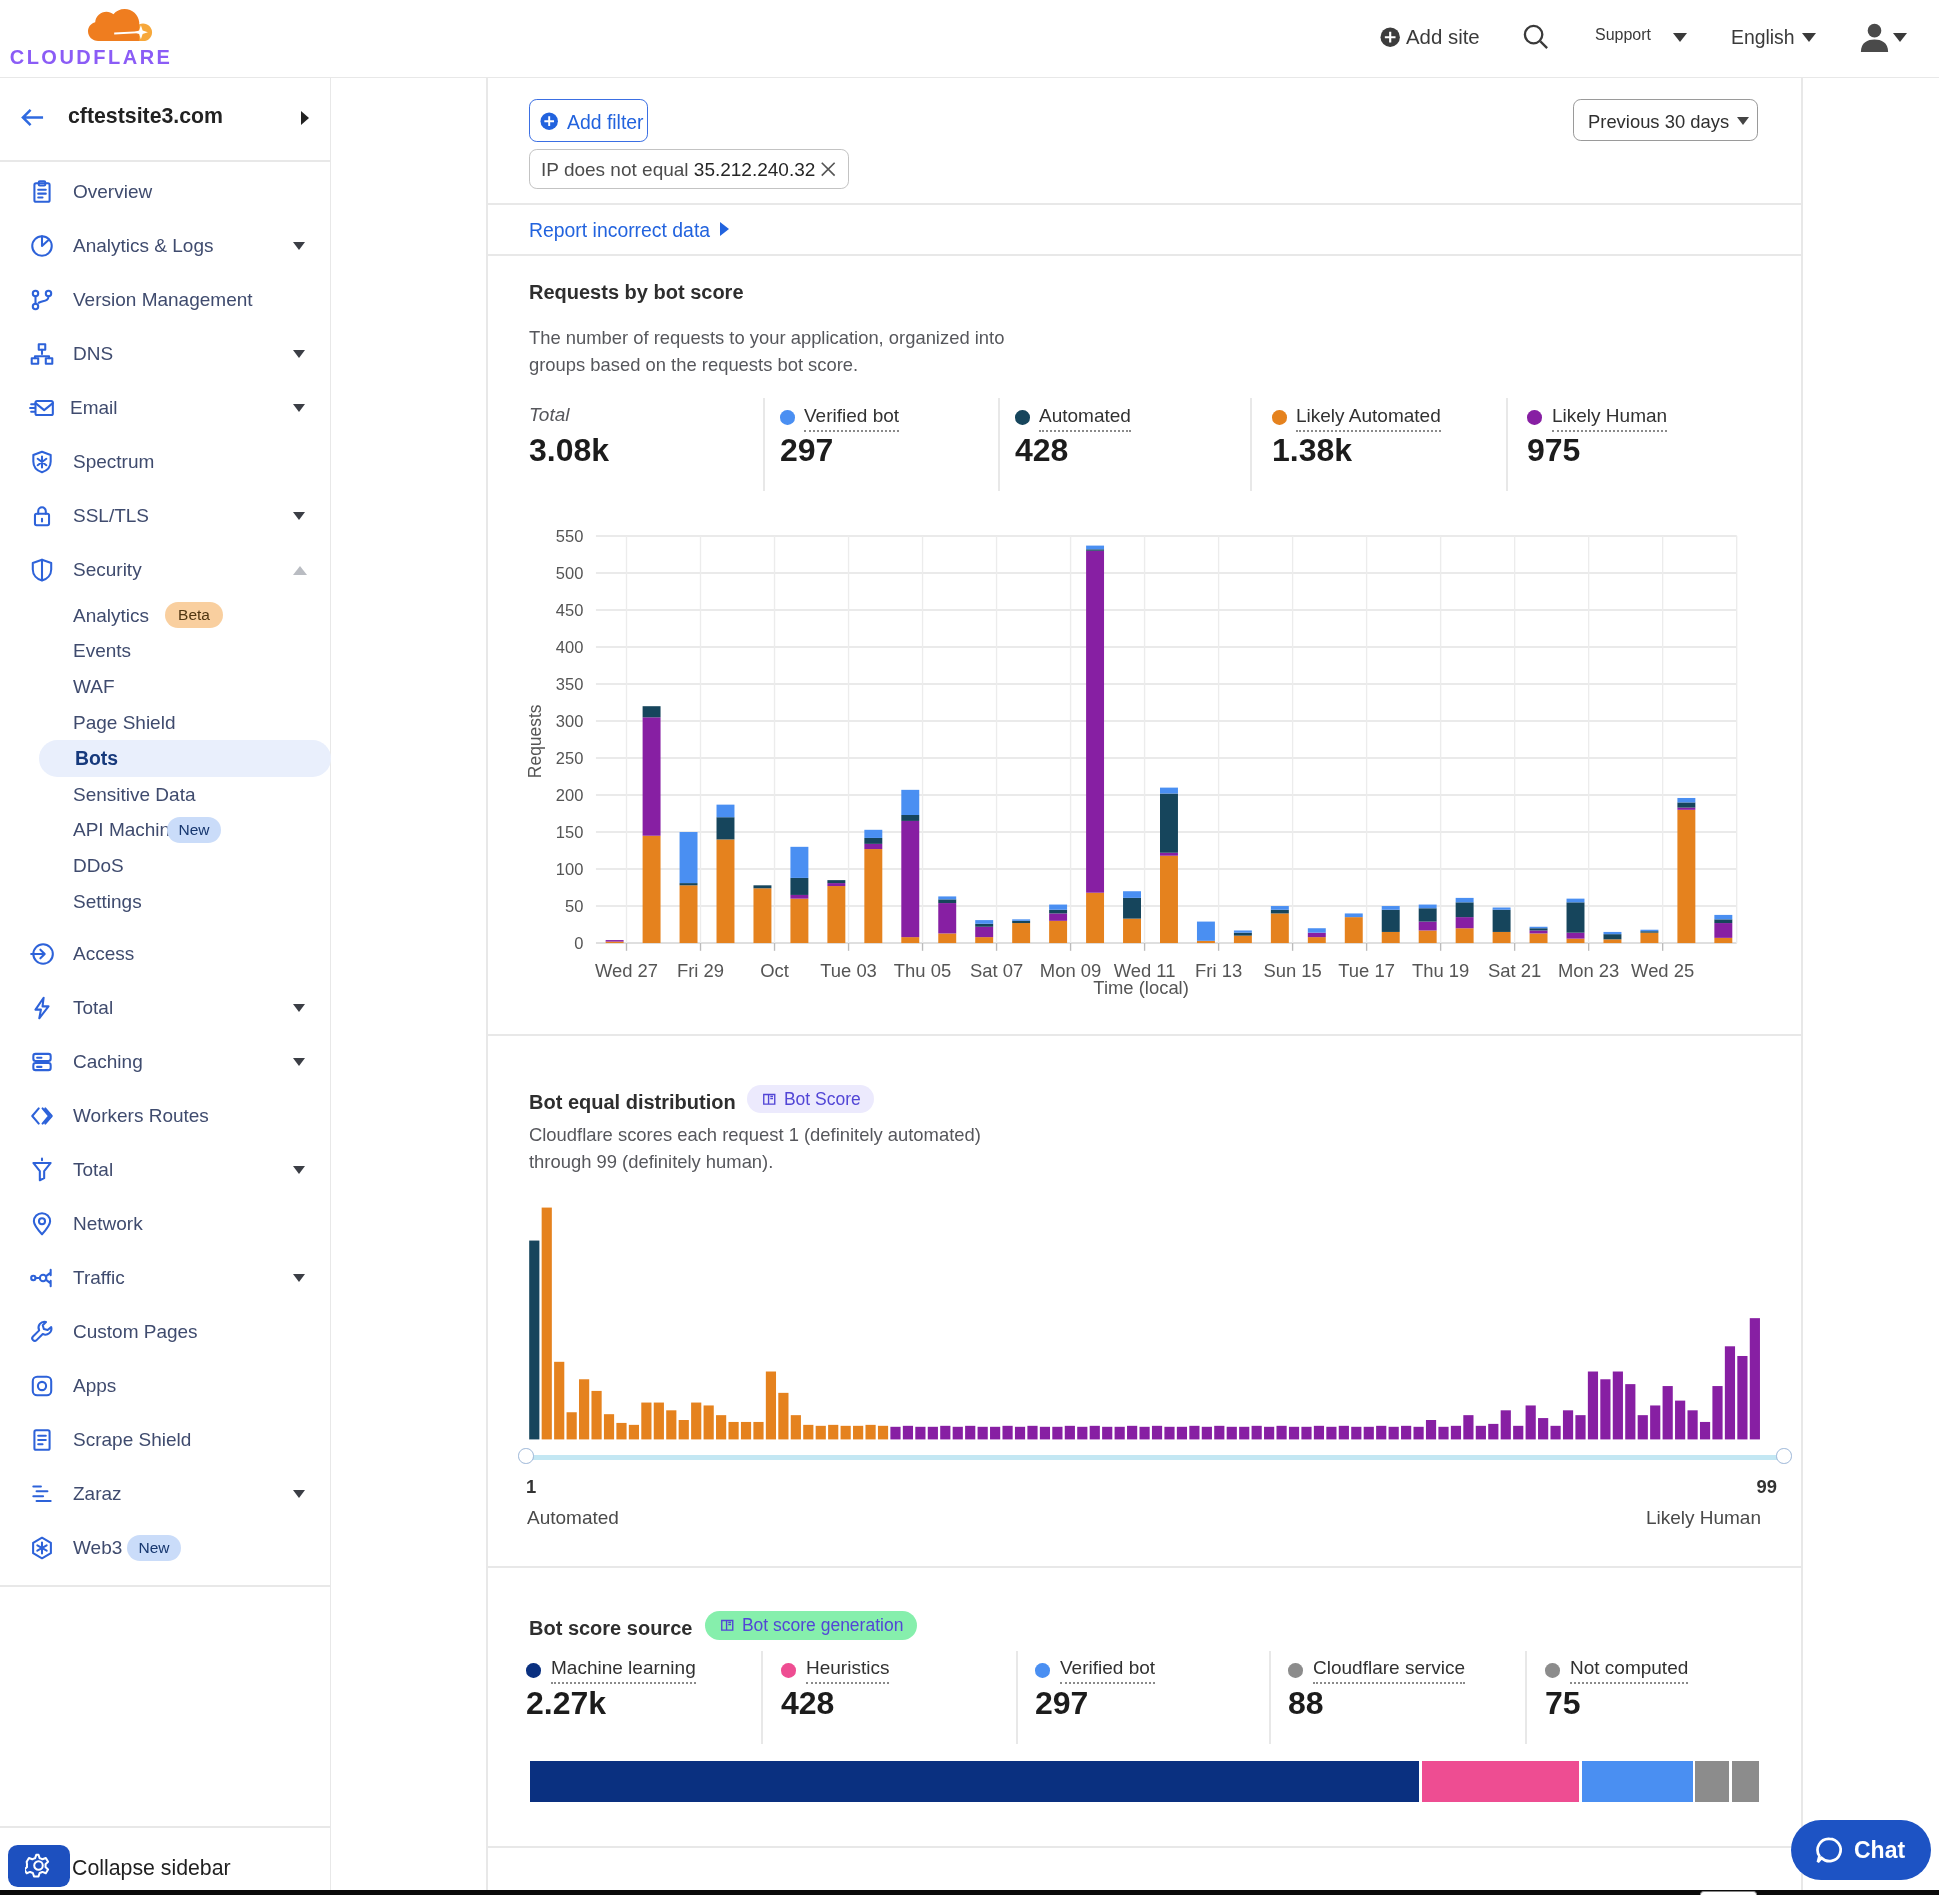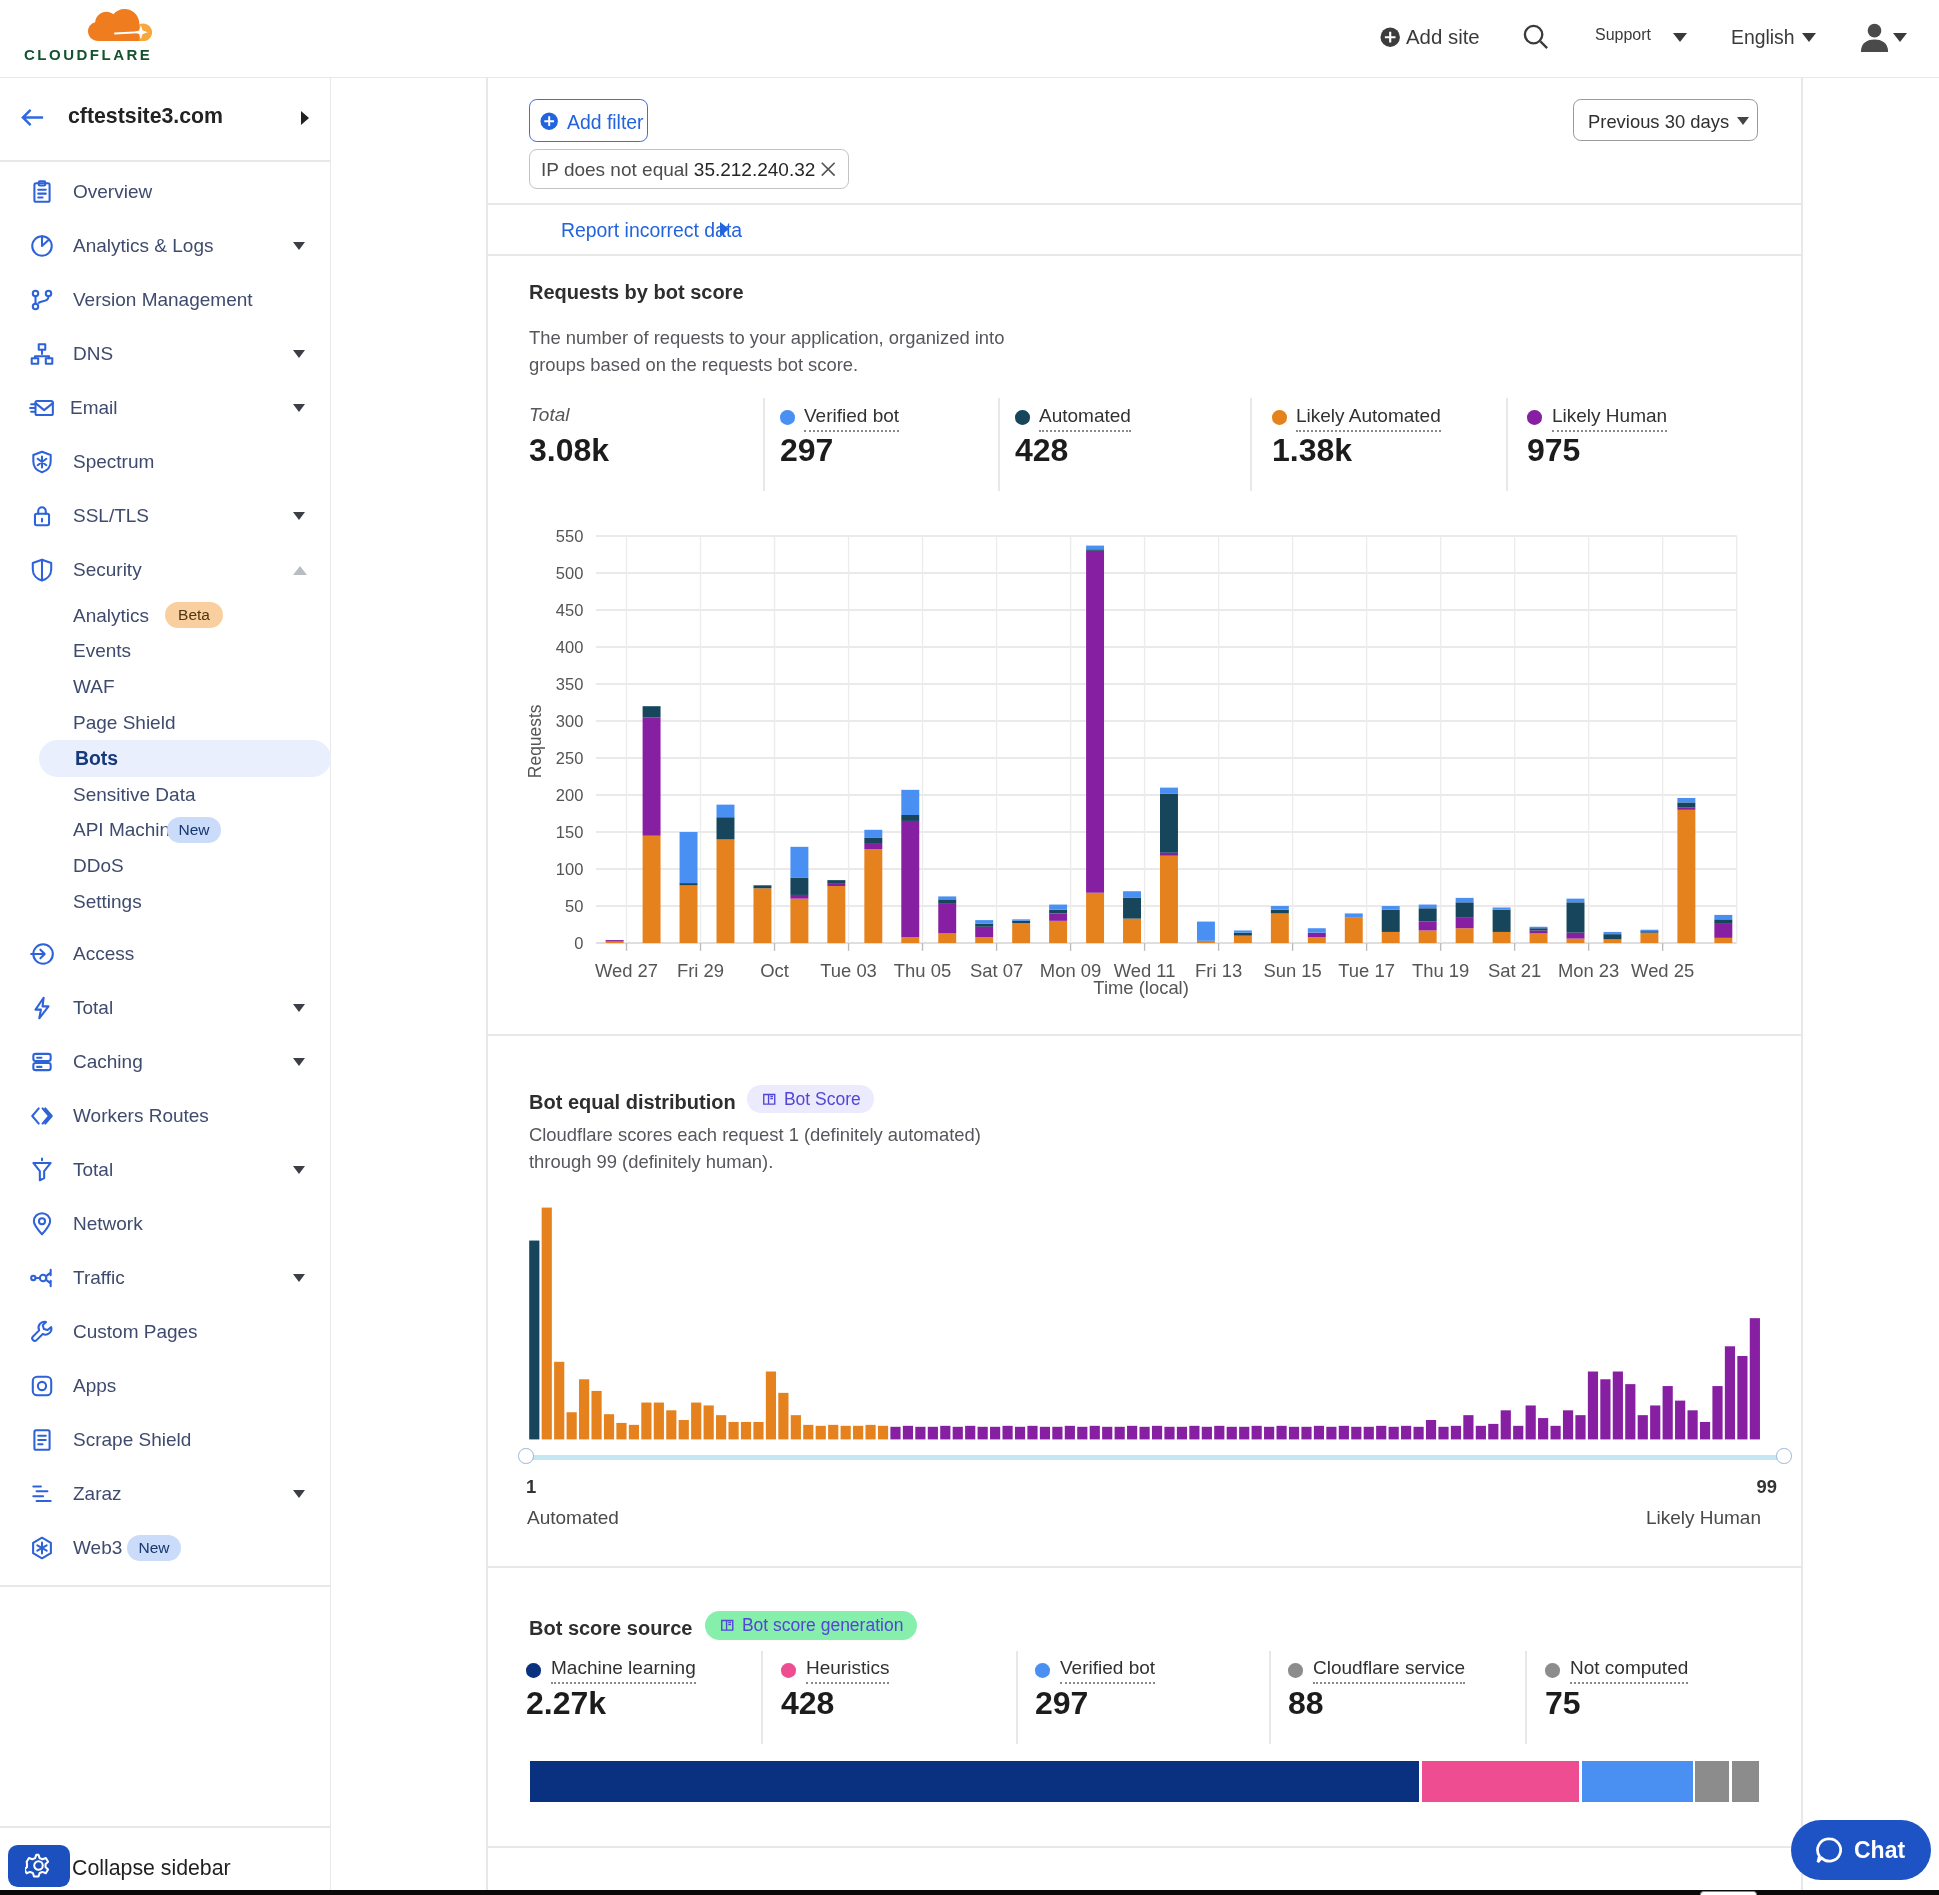--- a/index.html
+++ b/index.html
@@ -7,21 +7,21 @@
 .hline{position:absolute;height:1.5px;background:#e8e8e8;}
 .dotted{border-bottom:2.4px dotted #8a8a8a;padding-bottom:2.9px;}
 </style></head><body>
 <div class="abs" style="left:0;top:0;width:1940px;height:78px;background:#fff;border-bottom:1.5px solid #e8e8e8;z-index:30;">
 <svg class="abs" style="left:88px;top:8.7px;" width="66" height="33" viewBox="0 0 68 34">
 <path d="M50 33 L50 18 C51.5 16.2 54 15 56.7 15 C61.8 15 66 19.1 66 24.1 C66 29 62 33 57 33 Z" fill="#f7a83b"></path>
 <path d="M10.5 33 C4.7 33 0 28.4 0 22.9 C0 18.4 3.1 14.6 7.4 13.6 C7.9 7.3 13 2.8 19 2.8 C21.7 2.8 24.2 3.8 26.2 5.4 C28.8 2 33.1 0 37.8 0 C45.6 0 52 6 52.8 13.7 L52.8 33 Z" fill="#ef7d1f"></path>
 <path d="M27 24.3 L52.9 22.9 L55.2 24.8 L27 26.2 Z" fill="#fff"></path>
 <path d="M54.5 16.8 L56.3 22.2 L61.7 24 L56.3 25.8 L54.5 31.2 L52.7 25.8 L47.3 24 L52.7 22.2 Z" fill="#fff"></path>
 </svg>
-<div class="abs" style="left:9.7px;top:46px;width:157px;text-align:center;font-size:15px;font-weight:800;letter-spacing:2.5px;color:#14532d;">CLOUDFLARE</div>
+<div class="abs" style="left:9.7px;top:46px;width:157px;text-align:center;font-size:20px;font-weight:800;letter-spacing:2.5px;color:#8b5cf6;">CLOUDFLARE</div>
 <svg class="abs" style="left:1380px;top:27px;" width="20.4" height="20.4" viewBox="0 0 21 21">
       <circle cx="10.5" cy="10.5" r="10" fill="#3c3c3c"></circle>
       <path d="M10.5 5v11M5 10.5h11" stroke="#fff" stroke-width="2.2"></path>
     </svg>
 <div class="abs" style="left:1406px;top:26px;font-size:20.4px;color:#3a3a3a;">Add site</div>
 <svg class="abs" style="left:1522px;top:23px;" width="29" height="29" viewBox="0 0 30 30">
       <circle cx="12" cy="12" r="9" fill="none" stroke="#3a3a3a" stroke-width="2.4"></circle>
       <path d="M19 19 L26 26" stroke="#3a3a3a" stroke-width="2.4"></path>
     </svg>
 <div class="abs" style="left:1595px;top:26px;font-size:16px;color:#3a3a3a;">Support</div>
@@ -189,21 +189,21 @@
   </svg>
 <div class="abs" style="left:567px;top:111px;font-size:19.4px;color:#2263de;">Add filter</div>
 <div class="abs" style="left:529px;top:149px;width:320px;height:40px;border:1.5px solid #c3c3c3;border-radius:7.8px;"></div>
 <div class="abs" style="left:541px;top:159px;font-size:19px;color:#4c4c4c;">IP does not equal <span style="color:#262626;">35.212.240.32</span></div>
 <svg class="abs" style="left:819px;top:160px;" width="18.4" height="18.4" viewBox="0 0 20 20">
     <path d="M3 3 L17 17 M17 3 L3 17" stroke="#555" stroke-width="1.8"></path>
   </svg>
 <div class="abs" style="left:1573px;top:99px;width:185px;height:42px;border:1.5px solid #9a9a9a;border-radius:7.8px;"></div>
 <div class="abs" style="left:1588px;top:111px;font-size:18.4px;color:#2f2f2f;">Previous 30 days</div>
 <div class="abs" style="left:1737px;top:117px;width:0;height:0;border-left:6.8px solid transparent;border-right:6.8px solid transparent;border-top:8.7px solid #454545;"></div>
-<div class="abs" style="left:529px;top:219px;font-size:19.4px;color:#2263de;margin-left:32px;">Report incorrect data</div>
+<div class="abs" style="left:529px;top:219px;font-size:19.4px;color:#2263de;">Report incorrect data</div>
 <div class="abs" style="left:720px;top:222px;width:0;height:0;border-top:7.8px solid transparent;border-bottom:7.8px solid transparent;border-left:9.7px solid #2263de;"></div>
 <div class="abs" style="left:529px;top:281px;font-size:20px;font-weight:700;color:#2e2e2e;">Requests by bot score</div>
 <div class="abs" style="left:529px;top:324px;font-size:18.4px;color:#56575c;line-height:27px;">The number of requests to your application, organized into<br>groups based on the requests bot score.</div>
 <div class="vline" style="left:763px;top:398px;height:93px;"></div>
 <div class="vline" style="left:998px;top:398px;height:93px;"></div>
 <div class="vline" style="left:1250px;top:398px;height:93px;"></div>
 <div class="vline" style="left:1506px;top:398px;height:93px;"></div>
 <div class="abs" style="left:529px;top:404px;font-size:19px;color:#56575c;font-style:italic;">Total</div>
 <div class="abs" style="left:529px;top:432px;font-size:32px;font-weight:700;color:#1c1c1c;">3.08k</div>
 <div class="abs" style="left:780px;top:410px;width:14.6px;height:14.6px;border-radius:50%;background:#4a8ff2;"></div>

